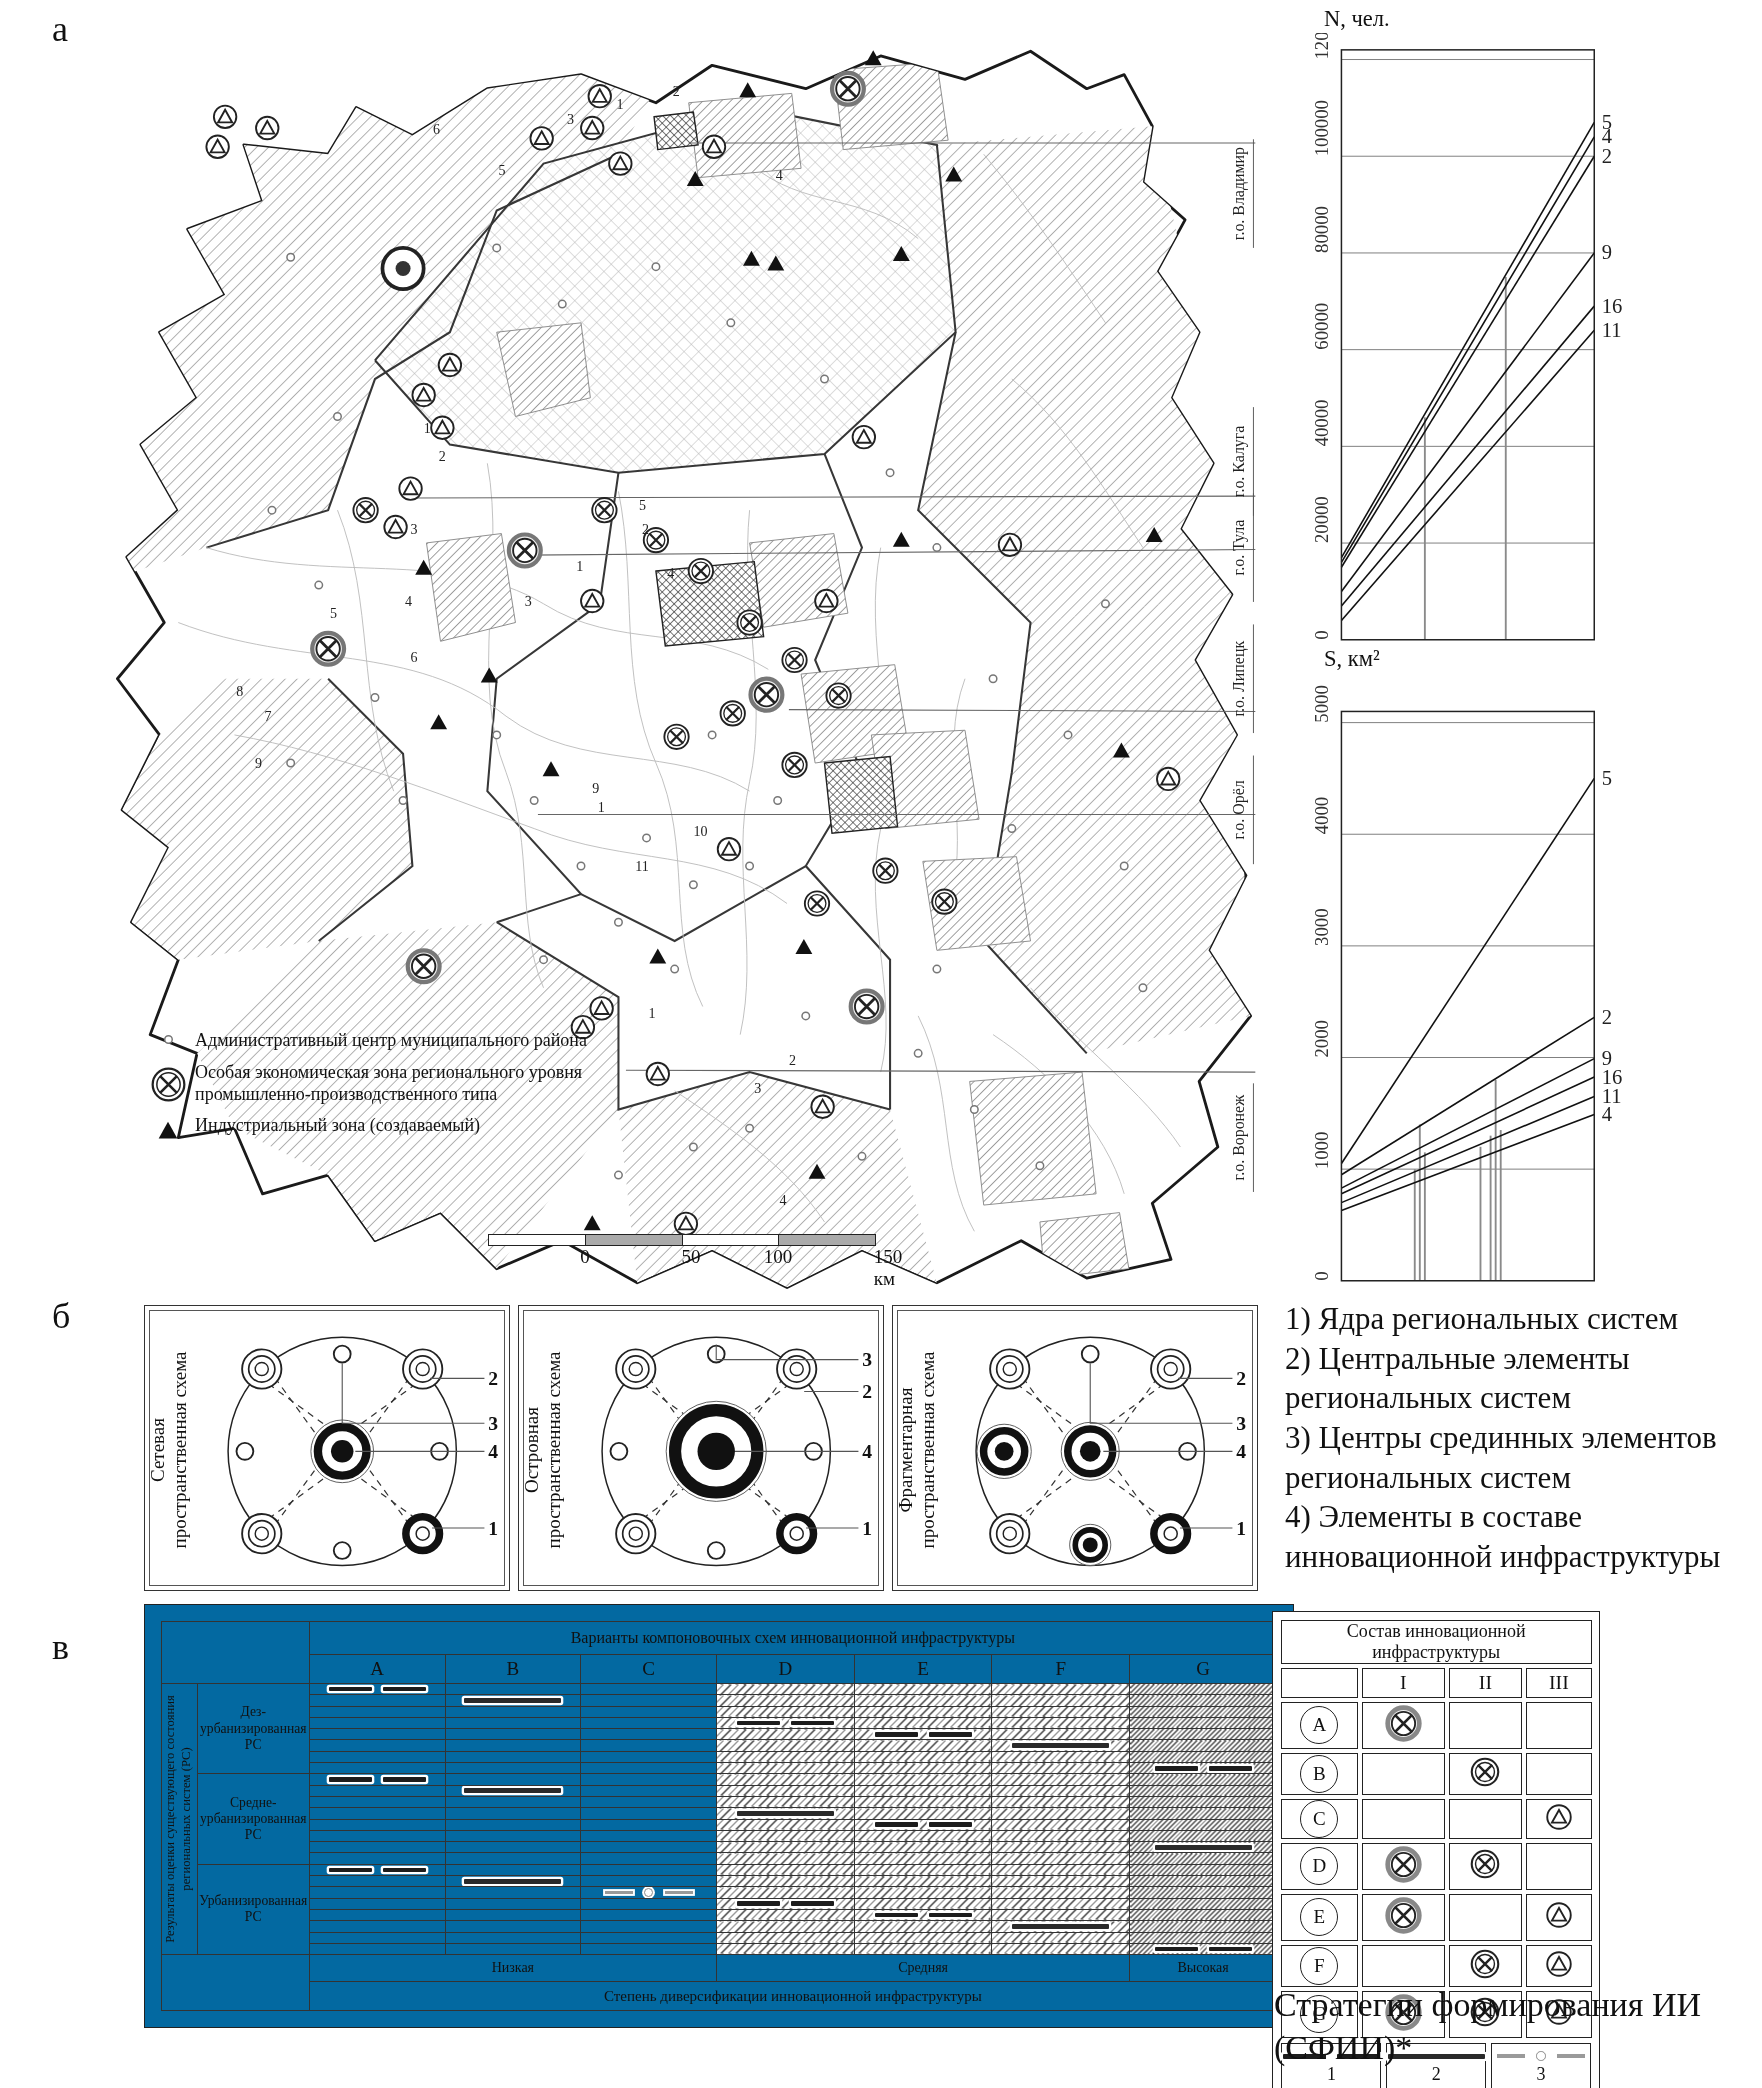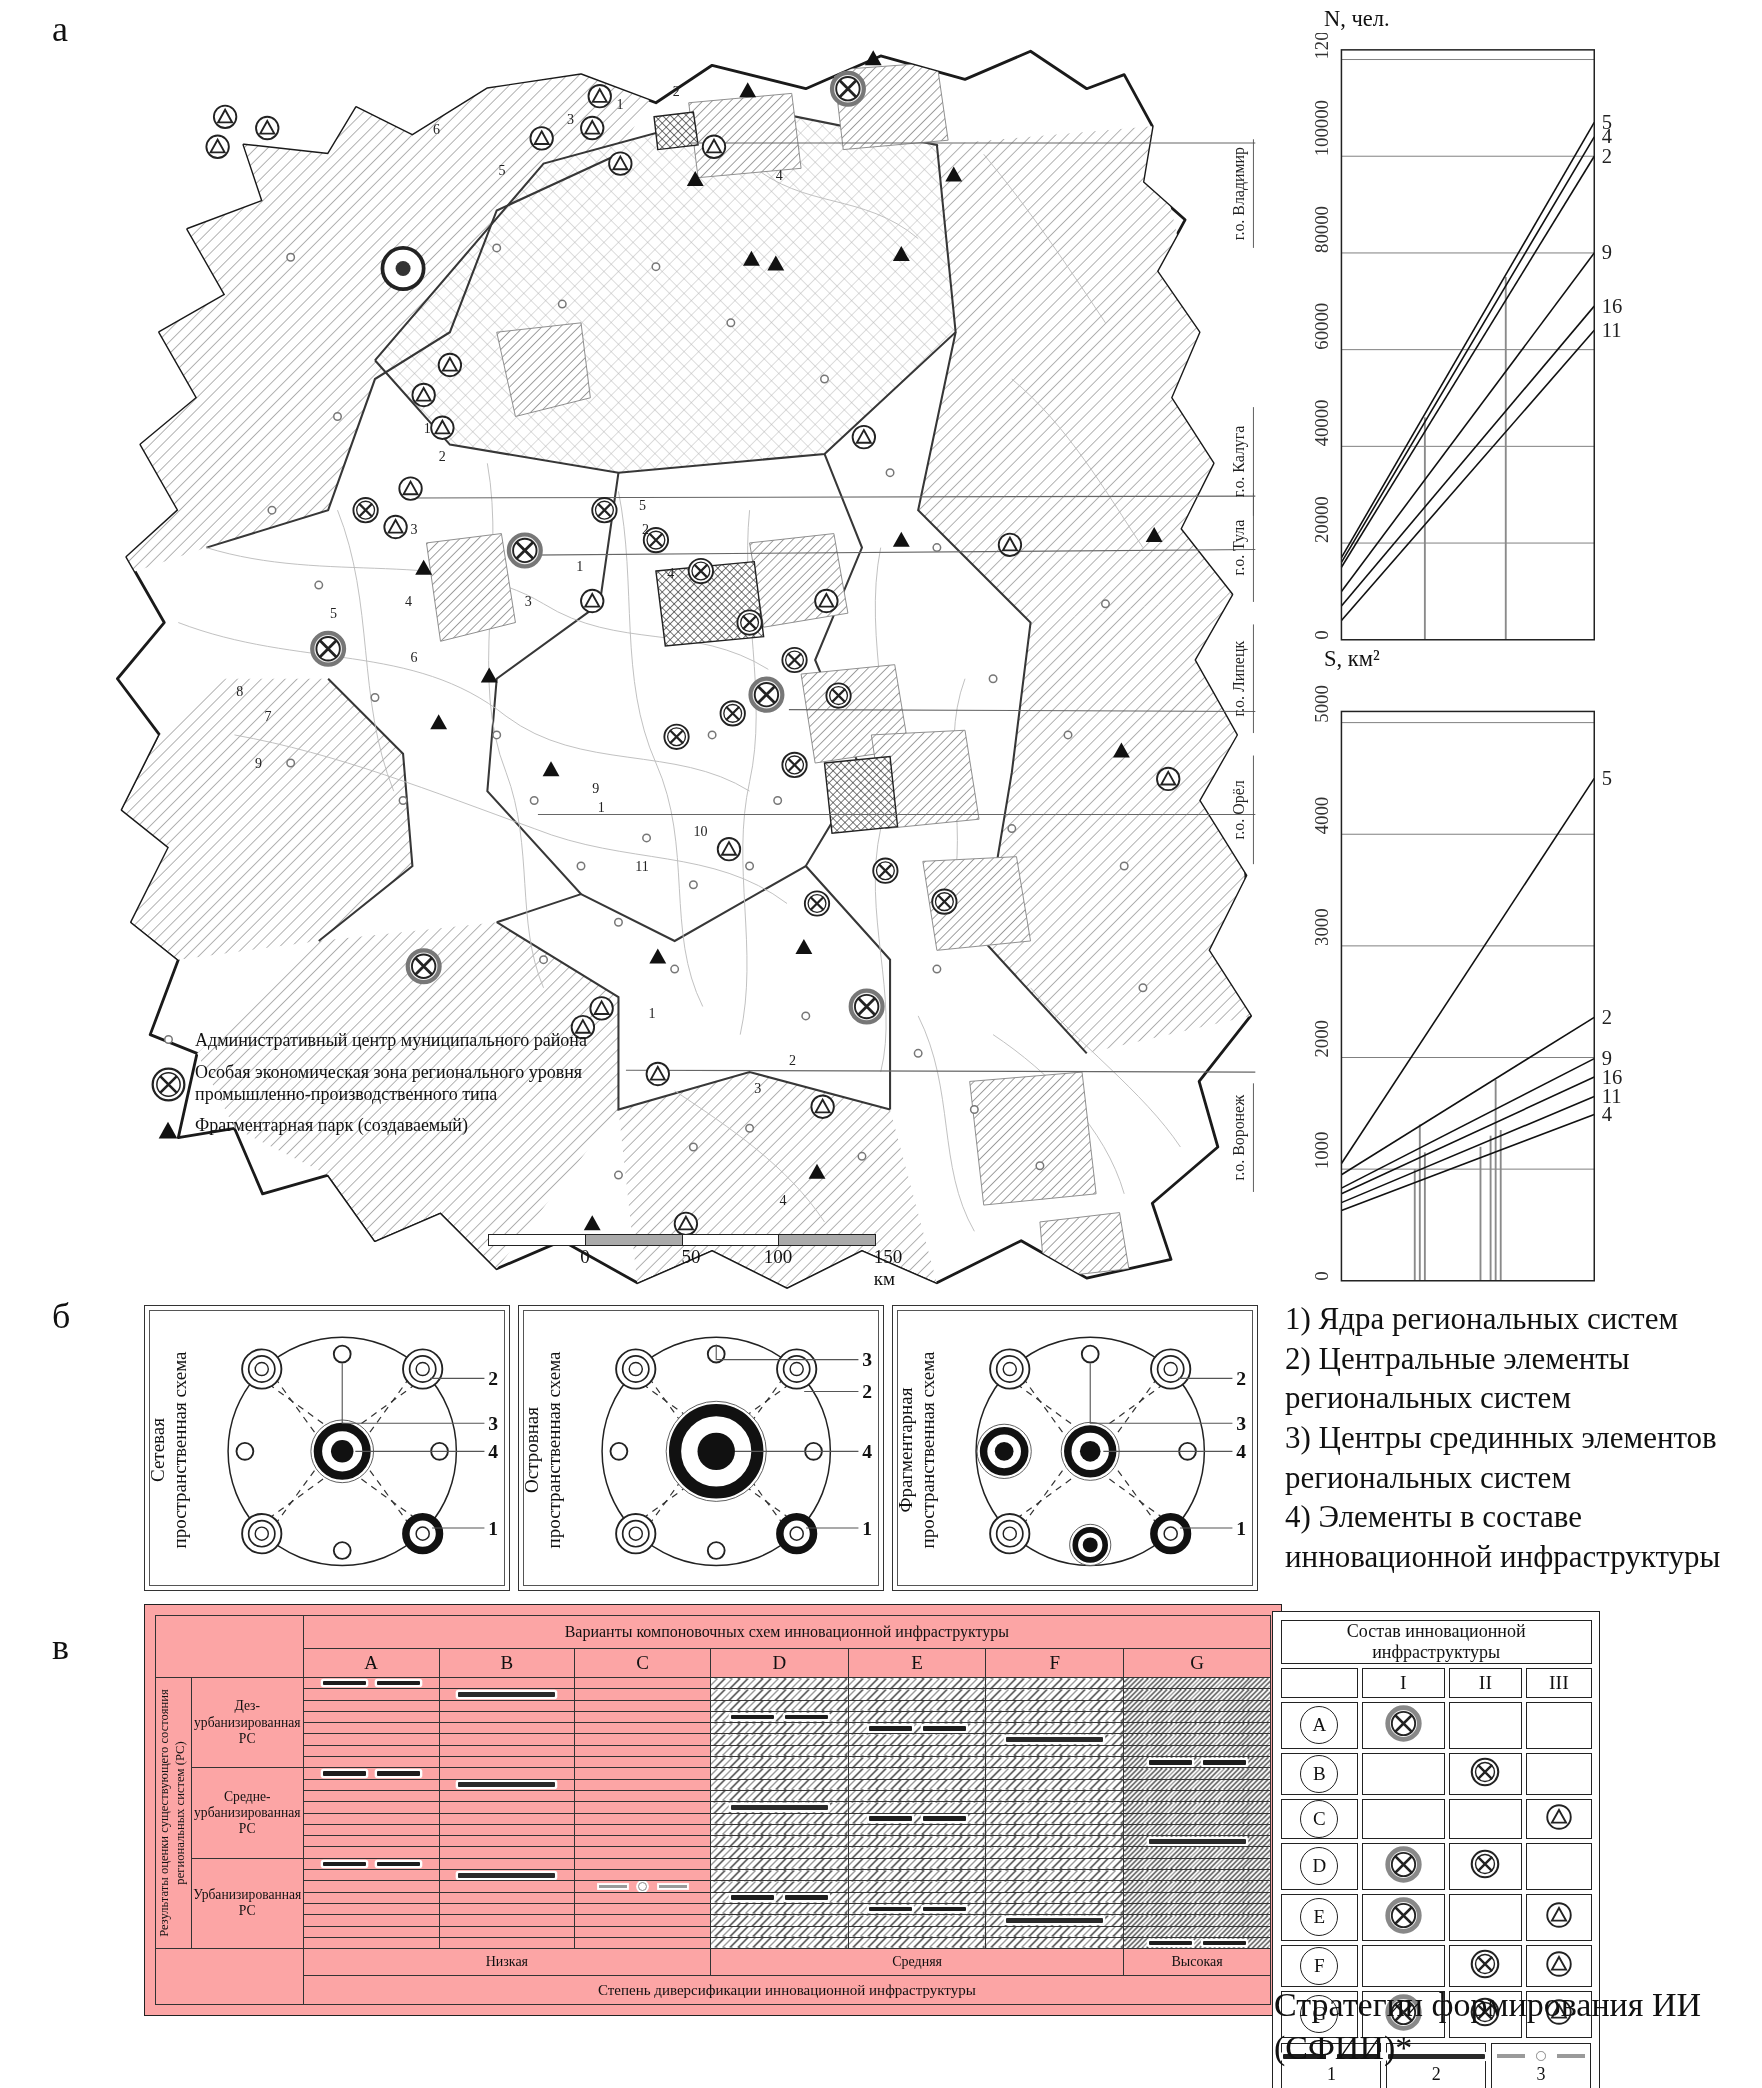--- a/index.html
+++ b/index.html
@@ -19,21 +19,21 @@
   .sb-seg{height:100%}
   .sb-labels{position:relative;height:22.5px;font-size:19px}
   .sb-labels span{position:absolute;transform:translateX(-50%)}
   
   .scheme-box{position:absolute;width:366px;height:286px;border:1.9px solid #333;outline:0.9px solid #555;outline-offset:-6.6px;background:#fff;box-sizing:border-box}
   .scheme-label{position:absolute;left:-90px;top:114px;width:244px;height:60px;transform:rotate(-90deg);text-align:center;font-size:19px;line-height:1.15}
   .scheme-svg{position:absolute;left:66px;top:4.7px}
   .notes{position:absolute;font-size:31px;line-height:1.28;width:480px}
   .notes div{margin:0}
   
-  .mtxwrap{position:absolute;border:1.9px solid #222;padding:10px;background:#fca5a5}
+  .mtxwrap{position:absolute;border:1.9px solid #222;padding:16px;background:#0369a1}
   table.mtx{border-collapse:collapse;table-layout:fixed}
   table.mtx td{border:0.9px solid #333;padding:0;font-size:15px;text-align:center;vertical-align:middle;overflow:hidden}
   table.mtx td.ttl{font-size:16px;height:32px}
   table.mtx td.colh{font-size:19px;height:28px}
   table.mtx td.blank{border:0.9px solid #333}
   table.mtx tr.br td{height:10.3px}
   table.mtx td.vax{position:relative;border:0.9px solid #333}
   .vtxt{position:absolute;width:281px;left:50%;top:50%;transform:translate(-50%,-50%) rotate(-90deg);font-size:12.6px;line-height:1.25;text-align:center}
   table.mtx td.grp{font-size:13.6px;line-height:1.2;white-space:pre-line}
   table.mtx td.lvl{font-size:14px;height:26px}
@@ -355,21 +355,21 @@
           </svg>
         </span>
     <span class="leg-txt">Особая экономическая зона регионального уровня промышленно-производственного типа</span>
       </div>
       <div class="leg-row">
     <span class="leg-sym">
           <svg width="28" height="28" viewBox="-15 -15 30 30">
             <path d="M0,-10 L10,8 H-10 Z" fill="#111"></path>
           </svg>
         </span>
-    <span class="leg-txt">Фрагментарная парк (создаваемый)</span>
+    <span class="leg-txt">Индустриальный зона (создаваемый)</span>
       </div>
     </div>
 
   
   <div class="scalebar" style="left:394px;top:1211px">
     <div class="sb-bar">
       <div class="sb-seg" style="width:97px;background:#fff;border-right:1.4px solid #222"></div>
       <div class="sb-seg" style="width:97px;background:#aaa;border-right:1.4px solid #222"></div>
       <div class="sb-seg" style="width:97px;background:#fff;border-right:1.4px solid #222"></div>
       <div class="sb-seg" style="width:97px;background:#aaa"></div>

